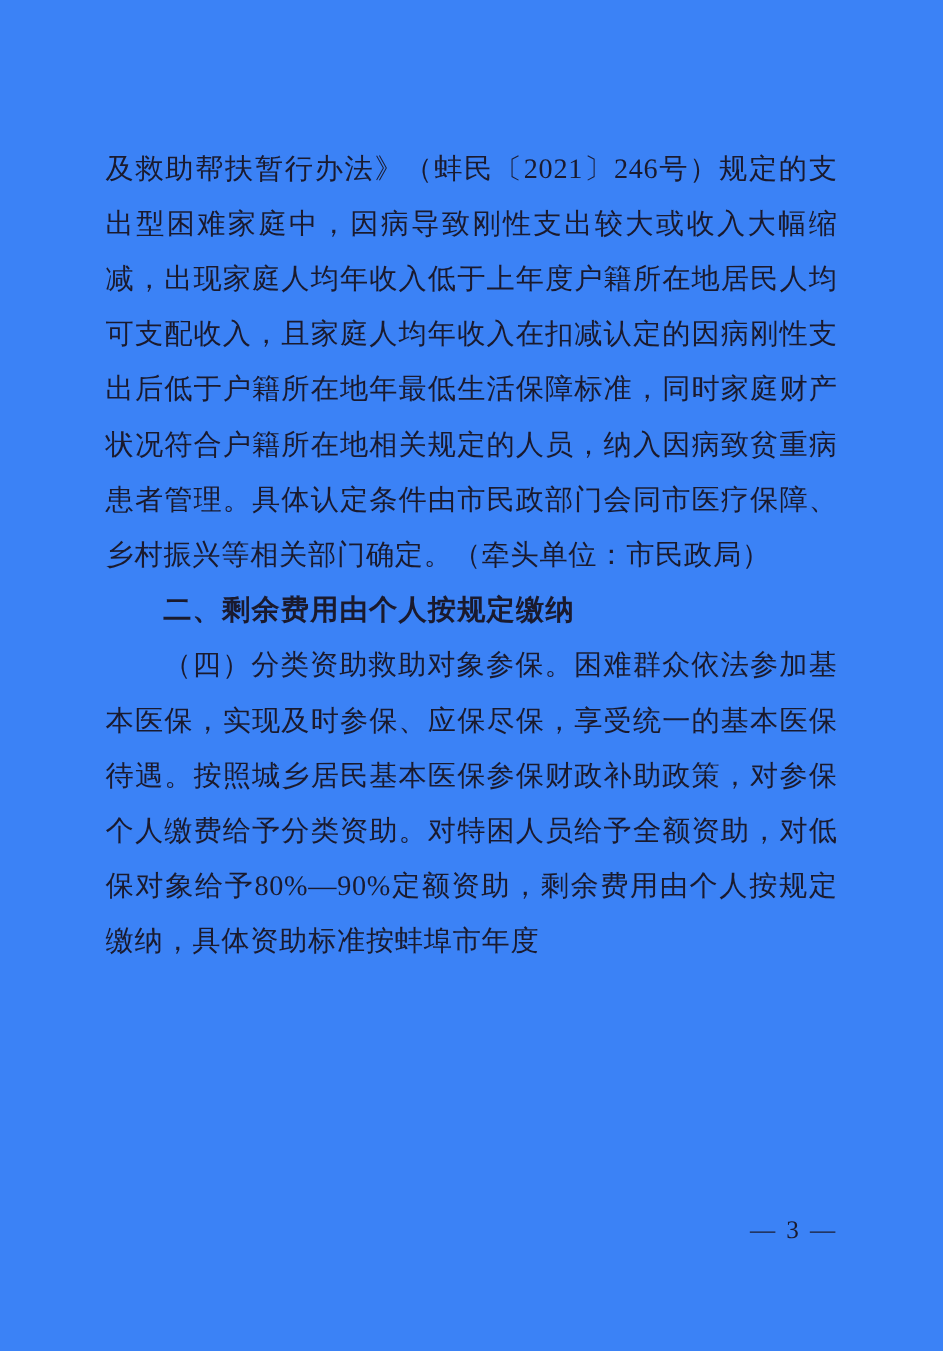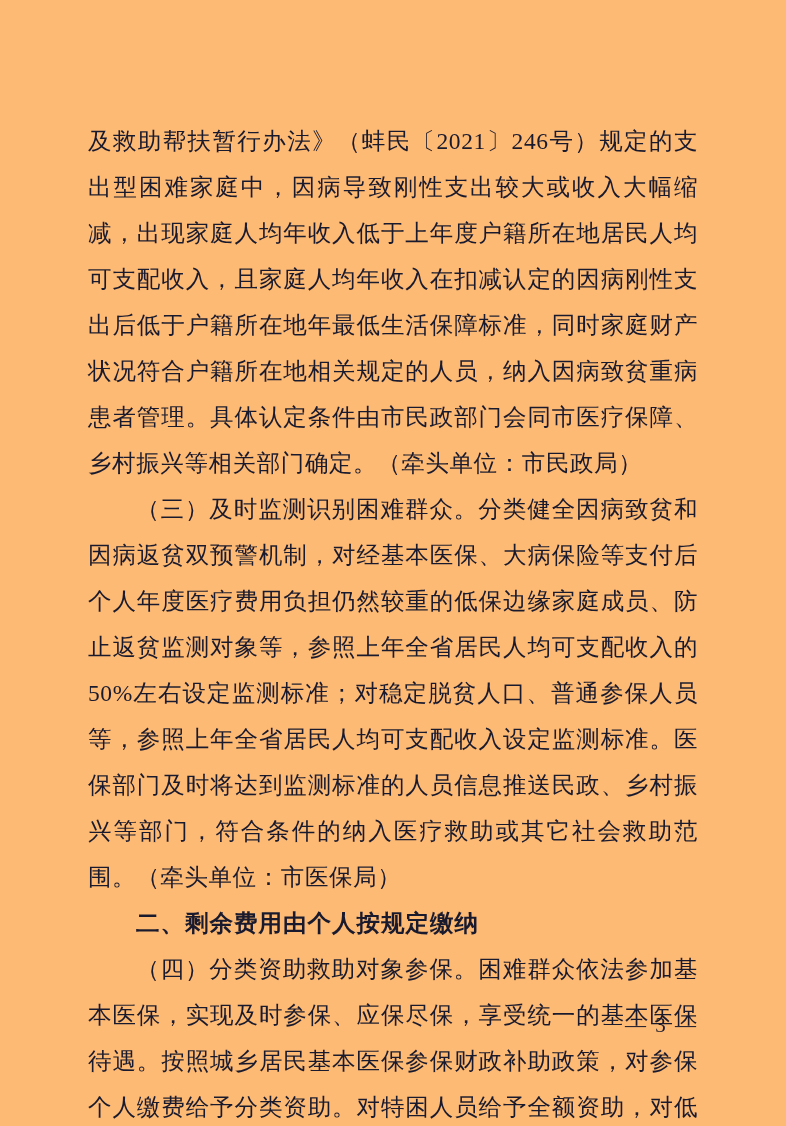--- a/index.html
+++ b/index.html
@@ -7,21 +7,21 @@
     padding: 0;
     background: #ffffff;
   }
   body {
     font-family: "Liberation Serif", "DejaVu Serif", serif;
   }
   .page {
     position: relative;
     width: 786px;
     height: 1126px;
-    background: #fdba74;
+    background: #3b82f6;
     overflow: hidden;
     box-sizing: border-box;
   }
   .content {
     position: absolute;
     left: 88px;
     top: 118px;
     width: 610px;
   }
   .para {
@@ -57,21 +57,20 @@
 </style>
 </head>
 <body>
 
 <div class="page">
 
   <div class="content">
 
     <p class="para">及救助帮扶暂行办法》（蚌民〔2021〕246号）规定的支出型困难家庭中，因病导致刚性支出较大或收入大幅缩减，出现家庭人均年收入低于上年度户籍所在地居民人均可支配收入，且家庭人均年收入在扣减认定的因病刚性支出后低于户籍所在地年最低生活保障标准，同时家庭财产状况符合户籍所在地相关规定的人员，纳入因病致贫重病患者管理。具体认定条件由市民政部门会同市医疗保障、乡村振兴等相关部门确定。（牵头单位：市民政局）</p>
 
-    <p class="para indent">（三）及时监测识别困难群众。分类健全因病致贫和因病返贫双预警机制，对经基本医保、大病保险等支付后个人年度医疗费用负担仍然较重的低保边缘家庭成员、防止返贫监测对象等，参照上年全省居民人均可支配收入的50%左右设定监测标准；对稳定脱贫人口、普通参保人员等，参照上年全省居民人均可支配收入设定监测标准。医保部门及时将达到监测标准的人员信息推送民政、乡村振兴等部门，符合条件的纳入医疗救助或其它社会救助范围。（牵头单位：市医保局）</p>
 
     <p class="para heading">二、剩余费用由个人按规定缴纳</p>
 
     <p class="para indent">（四）分类资助救助对象参保。困难群众依法参加基本医保，实现及时参保、应保尽保，享受统一的基本医保待遇。按照城乡居民基本医保参保财政补助政策，对参保个人缴费给予分类资助。对特困人员给予全额资助，对低保对象给予80%—90%定额资助，剩余费用由个人按规定缴纳，具体资助标准按蚌埠市年度</p>
 
   </div>
 
   <div class="page-number">— 3 —</div>
 
 </div>

